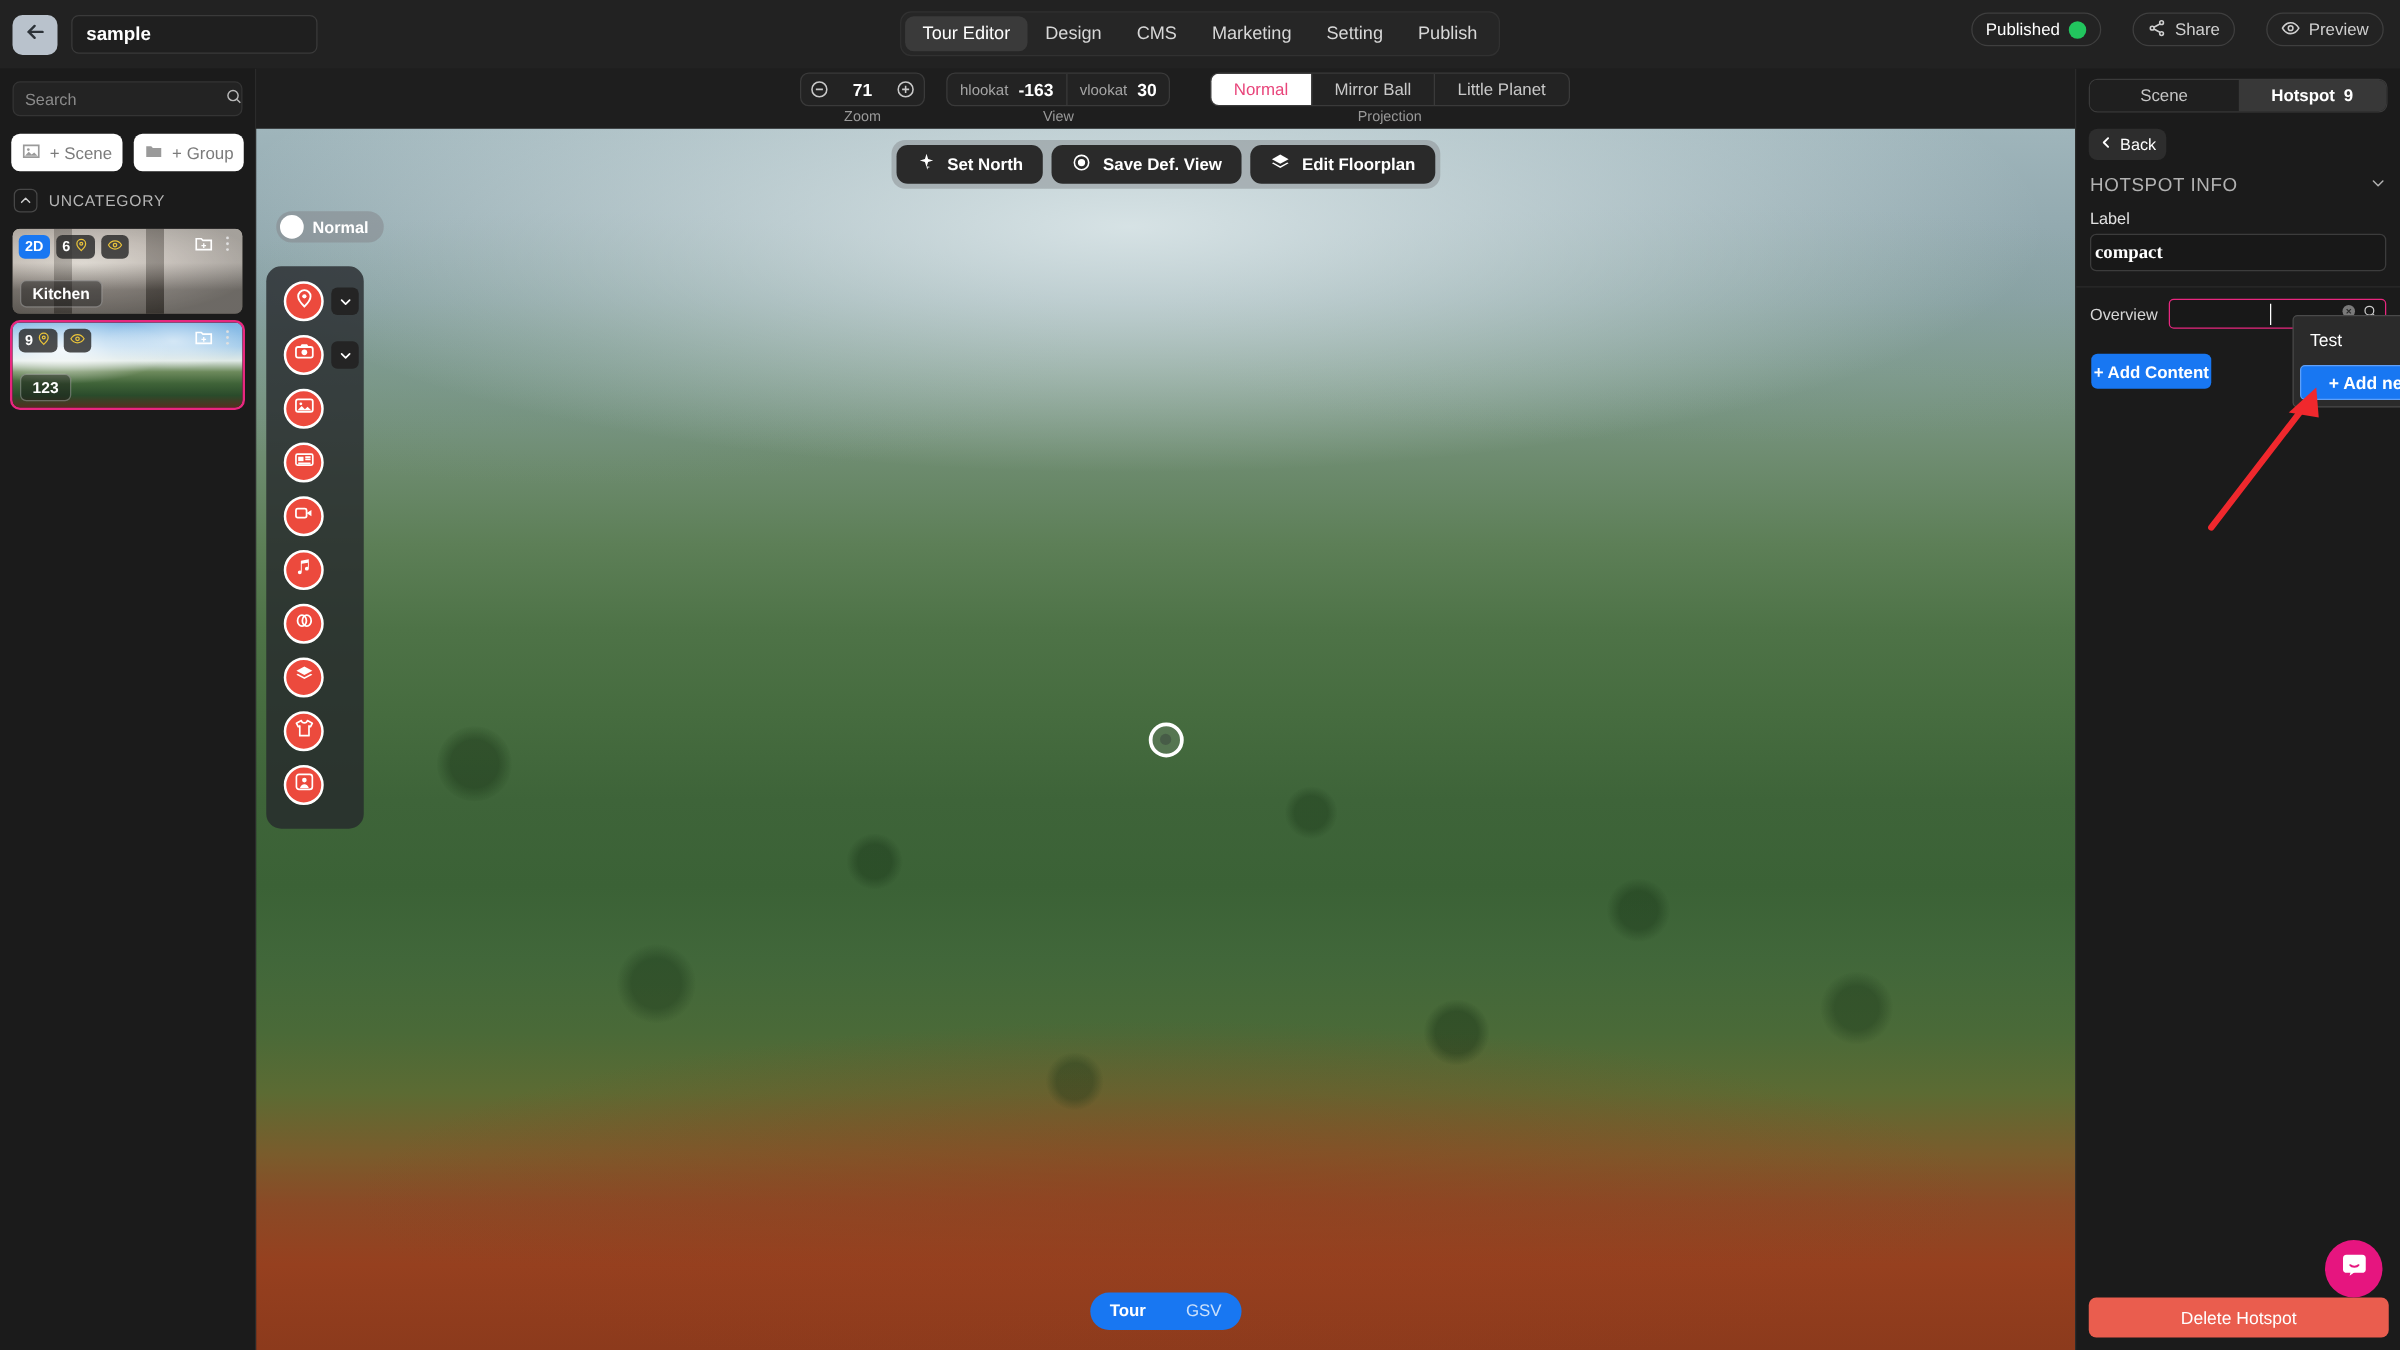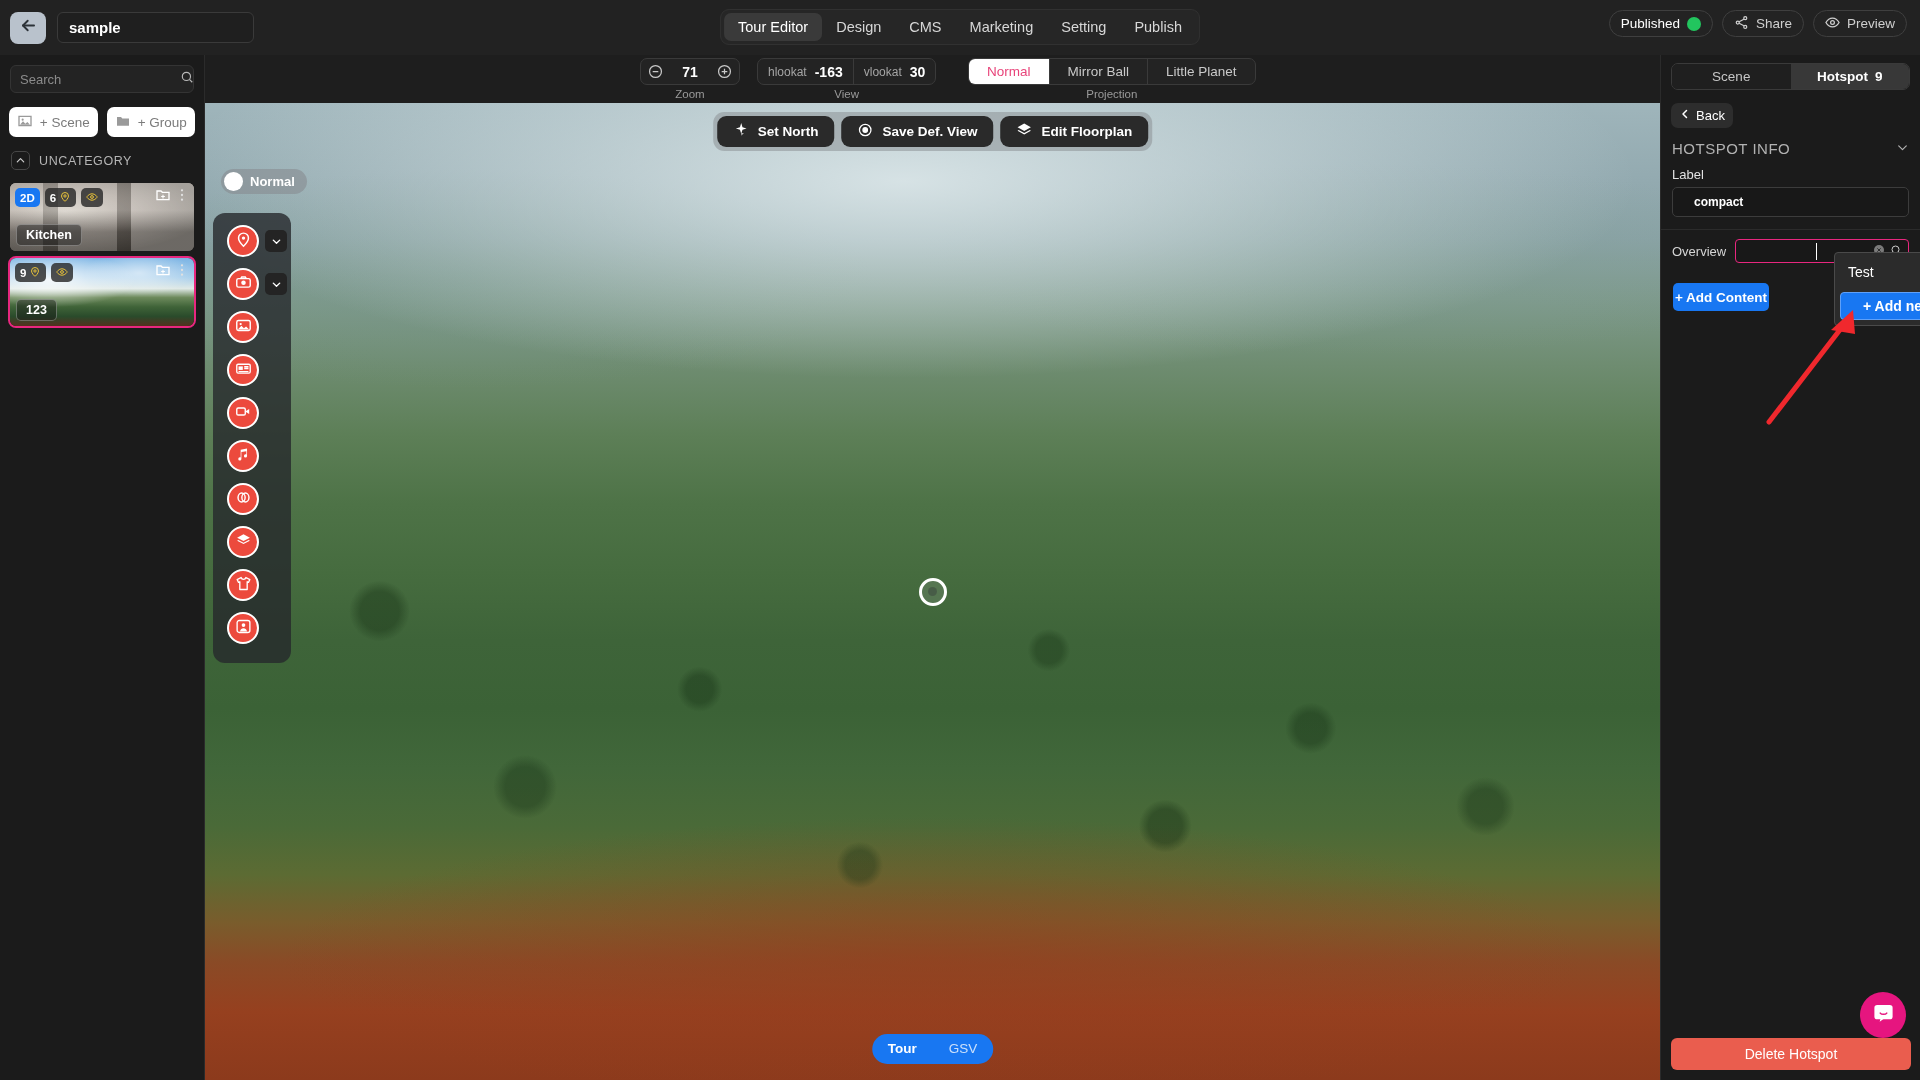--- a/index.html
+++ b/index.html
@@ -32,21 +32,21 @@
   .main-tabs {
     position: absolute; left: 50%; transform: translateX(-50%); top: 9px;
     display: flex; align-items: center; gap: 0px;
     background: #262626; border-radius: 9px; padding: 3px; border: 1px solid #313131;
   }
   .main-tab {
     padding: 6px 14px; font-size: 14.5px; color: #d7d7d7; border-radius: 7px;
     cursor: pointer; white-space: nowrap;
   }
   .main-tab.active { background: #3a3a3a; color: #ffffff; }
-  .top-right { position: absolute; right: 13px; top: 10px; display: flex; align-items: center; gap: 9px; }
+  .top-right { position: absolute; right: 13px; top: 10px; display: flex; align-items: center; gap: 25px; }
   .pill {
     height: 27px; border: 1px solid #3f3f3f; border-radius: 14px;
     display: flex; align-items: center; gap: 7px; padding: 0 11px;
     font-size: 13.5px; color: #cfcfcf; cursor: pointer; background: #232323;
   }
   .pill .dot { width: 14px; height: 14px; border-radius: 50%; background: #22c55e; }
   .pill.published { color: #ffffff; }
   .pill svg { width: 15px; height: 15px; }
 
   
@@ -269,22 +269,22 @@
   }
   .back-pill svg { width: 12px; height: 12px; }
   .sec-head {
     display: flex; align-items: center; justify-content: space-between;
     padding: 12px 11px 6px 11px; font-size: 15px; color: #b2b2b2; letter-spacing: .5px;
   }
   .sec-head svg { width: 13px; height: 13px; cursor: pointer; }
   .fld-label { padding: 4px 11px 5px 11px; font-size: 13px; color: #e2e2e2; }
   .txt-input {
     margin: 0 11px; height: 30px; background: #181818; border: 1px solid #3c3c3c;
-    border-radius: 5px; display: flex; align-items: center; padding: 0 21px;
-    font-size: 12px; color: #ffffff; font-weight: bold;
+    border-radius: 5px; display: flex; align-items: center; padding: 0 3px;
+    font-size: 15px; color: #ffffff; font-weight: bold; font-family: Liberation Serif, serif;
   }
   .divider { margin: 12px 0 0 0; height: 1px; background: #2b2b2b; }
   .ovr-row { display: flex; align-items: center; gap: 9px; padding: 9px 11px 0 11px; }
   .ovr-row .lab { font-size: 13px; color: #d6d6d6; }
   .ovr-field {
     position: relative; flex: 1; height: 24px; background: #181818;
     border: 1px solid #e8277f; border-radius: 4px; display: flex; align-items: center;
     padding: 0 6px; justify-content: flex-end; gap: 5px;
   }
   .ovr-field svg { width: 12px; height: 12px; cursor: pointer; }

